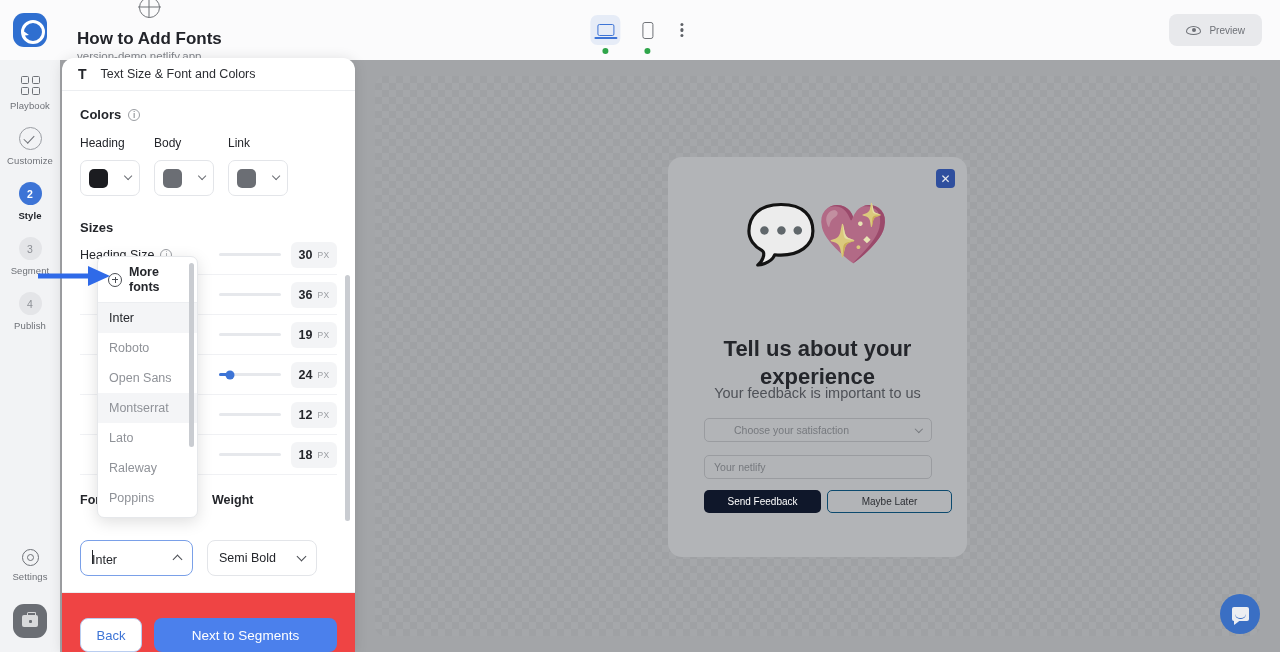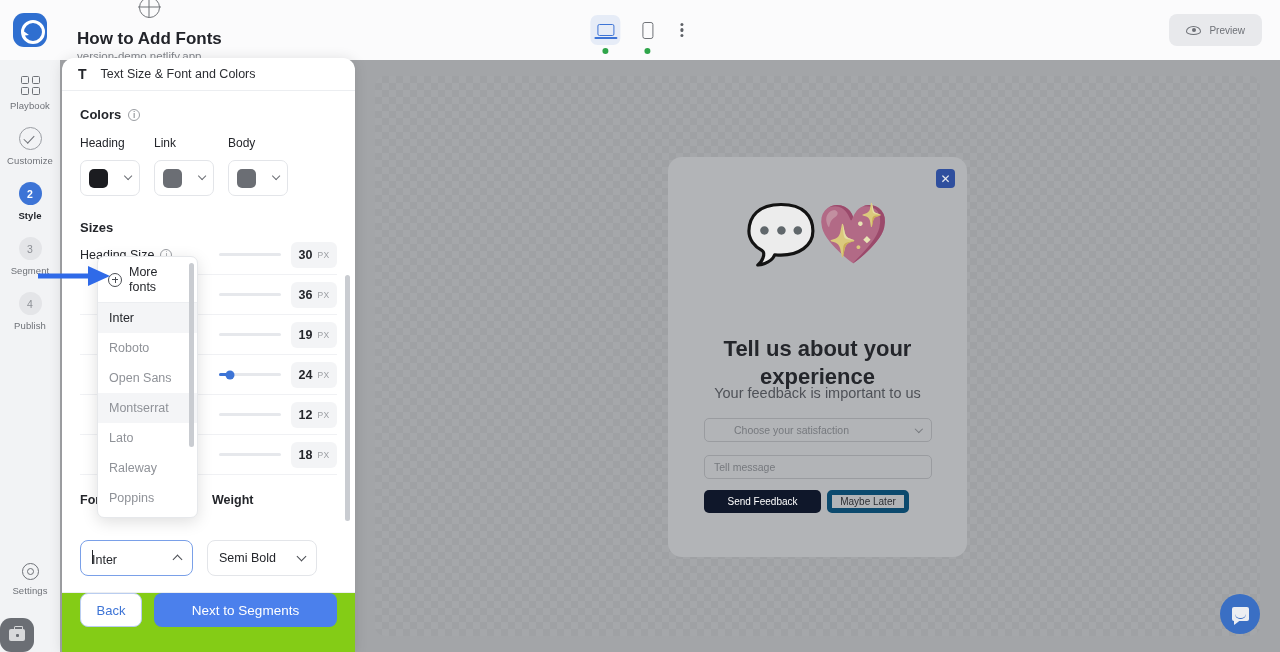--- a/index.html
+++ b/index.html
@@ -116,21 +116,21 @@
     position: relative;
   }
   .step-circle.done::after {
     content: ""; position: absolute; left: 6.5px; top: 5px;
     width: 5px; height: 9px; border: solid #6e7177;
     border-width: 0 1.7px 1.7px 0; transform: rotate(43deg);
   }
   .step-circle.current { background: #3d74d6; color: #ffffff; font-weight: 700; }
   .grid-icon { display: grid; grid-template-columns: 8px 8px; gap: 3px; }
   .grid-icon i { display: block; width: 8px; height: 8px; border: 1.6px solid #6e7177; border-radius: 1.5px; }
-  .rail-bottom { margin-top: auto; display: flex; flex-direction: column; }
+  .rail-bottom { margin-top: auto; display: flex; flex-direction: column; align-items: center; padding-bottom: 14px; }
   .gear {
     width: 17px; height: 17px; border: 1.7px solid #6e7177; border-radius: 50%;
     position: relative;
   }
   .gear::after {
     content: ""; position: absolute; left: 4.4px; top: 4.4px;
     width: 5px; height: 5px; border: 1.6px solid #6e7177; border-radius: 50%;
   }
   .avatar {
     margin-top: 22px; width: 34px; height: 34px; border-radius: 11px;
@@ -189,21 +189,21 @@
   }
   .m-select { top: 261px; justify-content: space-between; padding-left: 29px; }
   .m-msg { top: 298px; }
   .m-chev { border: solid #76797e; border-width: 0 1.3px 1.3px 0; padding: 2.3px; transform: rotate(45deg); margin-top: -2px; }
   .m-btn {
     position: absolute; top: 333px; height: 23px; border-radius: 5px;
     display: flex; align-items: center; justify-content: center;
     font-size: 10px; font-family: inherit;
   }
   .m-send { left: 36px; width: 117px; background: #0f172a; color: #ffffff; border: none; }
-  .m-later { left: 159px; width: 82px; background: transparent; color: #2c2e33; border: 5px solid #0c4a6e; }
+  .m-later { left: 159px; width: 125px; background: transparent; color: #2c2e33; border: 1px solid #0c4a6e; }
 
   .chat-launcher {
     position: absolute; right: 20px; bottom: 18px; width: 40px; height: 40px;
     border-radius: 50%; background: #3a6fc4;
     display: flex; align-items: center; justify-content: center;
   }
   .chat-bubble {
     width: 17px; height: 14px; background: #eceef2; border-radius: 2px; position: relative;
   }
   .chat-bubble::after {
@@ -285,22 +285,22 @@
     display: flex; align-items: center; justify-content: space-between;
     padding: 0 11px; background: #ffffff; font-size: 12.5px; color: #24262b;
   }
   .sel.focused { border: 1.5px solid #7aa0e8; width: 113px; }
   .caret { display: inline-block; width: 1px; height: 14px; background: #24262b; margin-right: -1px; }
   .chev-up { border: solid #4a4d53; border-width: 0 1.5px 1.5px 0; padding: 3px; transform: rotate(-135deg); margin-top: 3px; }
   .chev-dn { border: solid #4a4d53; border-width: 0 1.5px 1.5px 0; padding: 3px; transform: rotate(45deg); margin-top: -3px; }
 
   .panel-foot {
     height: 60px; border-top: 1px solid #eceef1; flex: 0 0 auto;
-    display: flex; align-items: flex-start; gap: 12px; padding: 0 18px;
-    background: #84cc16;
+    display: flex; align-items: flex-end; gap: 12px; padding: 0 18px;
+    background: #ef4444;
   }
   .btn-back {
     width: 62px; height: 34px; border-radius: 8px; background: #ffffff;
     border: 1px solid #b9cdf0; color: #3d74d6; font-size: 13px; font-family: inherit;
   }
   .btn-next {
     flex: 1; height: 34px; border-radius: 8px; background: #4b80ec;
     border: none; color: #ffffff; font-size: 13.5px; font-family: inherit;
   }
 
@@ -311,20 +311,21 @@
 
   
   .font-dd {
     position: absolute; left: 97px; top: 256px; width: 101px; height: 262px;
     background: #ffffff; border: 1px solid #e6e8eb; border-radius: 7px;
     box-shadow: 0 4px 16px rgba(0,0,0,.13); overflow: hidden;
   }
   .more-fonts {
     height: 46px; display: flex; align-items: center; gap: 7px; padding: 0 10px;
     border-bottom: 1px solid #eceef1;
+    font-weight: bold;
   }
   .plus-circle {
     width: 14px; height: 14px; border-radius: 50%; border: 1.3px solid #4a4d53;
     position: relative; flex: 0 0 auto;
   }
   .plus-circle::before, .plus-circle::after {
     content: ""; position: absolute; background: #4a4d53;
   }
   .plus-circle::before { left: 3px; top: 5.6px; width: 6px; height: 1.3px; }
   .plus-circle::after { left: 5.6px; top: 3px; width: 1.3px; height: 6px; }
@@ -428,21 +429,21 @@
     <div class="modal-close">✕</div>
     <div class="emoji-row">💬💖</div>
     <h2>Tell us about your experience</h2>
     <div class="sub">Your feedback is important to us</div>
 
     <div class="m-field m-select">
       <span>Choose your satisfaction</span>
       <span class="m-chev"></span>
     </div>
     <div class="m-field m-msg">
-      <span>Tell message</span>
+      <span>Your netlify</span>
     </div>
     <button class="m-btn m-send">Send Feedback</button>
     <button class="m-btn m-later">Maybe Later</button>
   </div>
 
   <div class="chat-launcher">
     <span class="chat-bubble"></span>
   </div>
 
   <div class="panel">
@@ -462,28 +463,28 @@
 
         <div class="color-cols">
           <div class="color-col">
             <div class="color-name">Heading</div>
             <div class="color-box">
               <span class="swatch" style="background:#1b1c20"></span>
               <span class="chev-d"></span>
             </div>
           </div>
           <div class="color-col">
-            <div class="color-name">Link</div>
+            <div class="color-name">Body</div>
             <div class="color-box">
               <span class="swatch" style="background:#6b6e74"></span>
               <span class="chev-d"></span>
             </div>
           </div>
           <div class="color-col">
-            <div class="color-name">Body</div>
+            <div class="color-name">Link</div>
             <div class="color-box">
               <span class="swatch" style="background:#6b6e74"></span>
               <span class="chev-d"></span>
             </div>
           </div>
         </div>
 
         <div class="sec-label sizes-title">
           <span>Sizes</span>
         </div>

